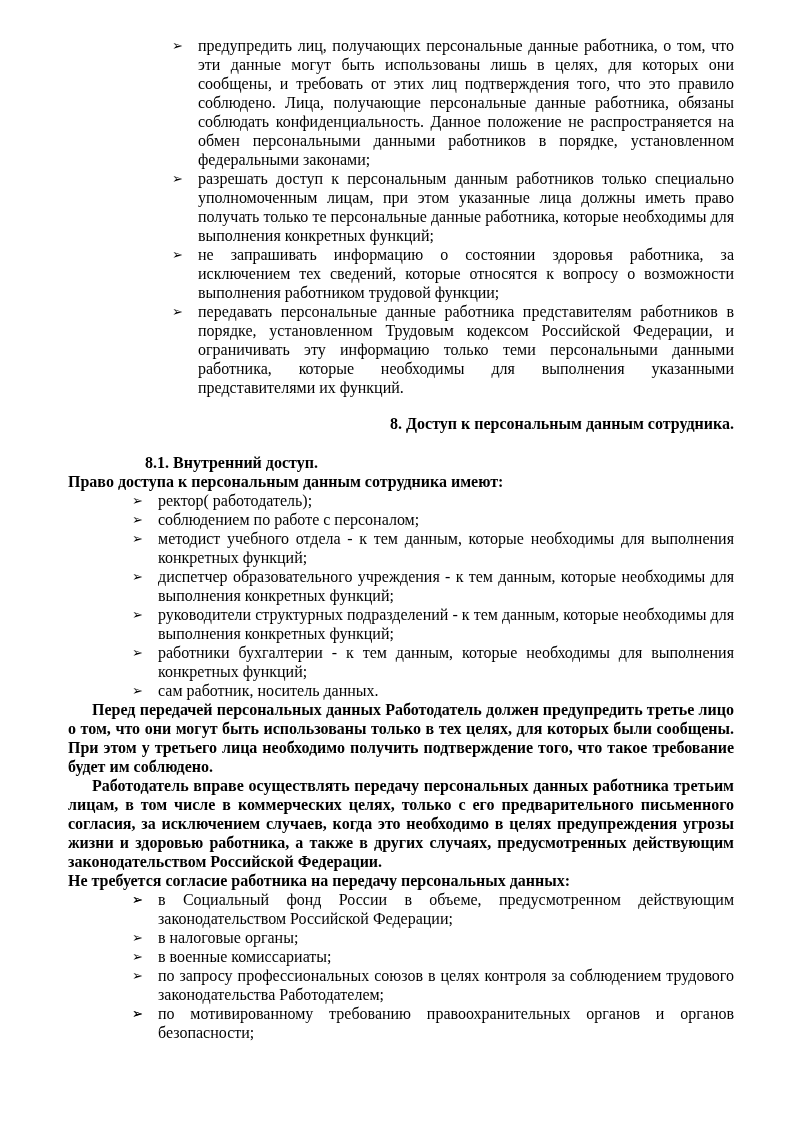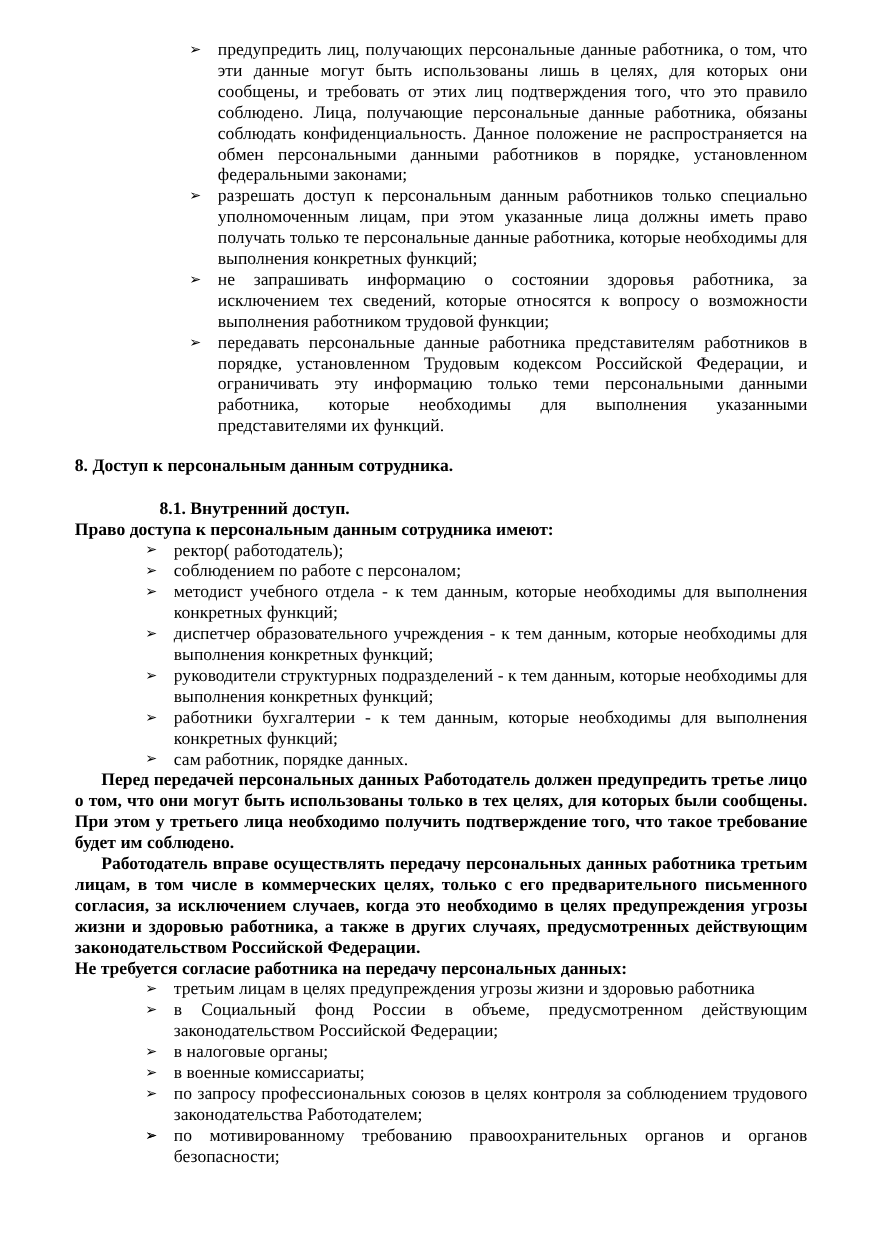--- a/index.html
+++ b/index.html
@@ -33,21 +33,21 @@
   ul.inner li { padding-left: 90px; }
   ul.inner li .marker { left: 64px; }
   .marker {
     position: absolute;
     top: 0;
     font-family: "DejaVu Sans", sans-serif;
     font-size: 13px;
     line-height: 19px;
   }
   .section-title {
-    text-align: left;
+    text-align: right;
     font-weight: bold;
     margin: 17px 0 20px 0;
   }
   .subheading { text-align: left; }
   .subheading.sub81 { text-indent: 77px; }
   .subheading.sub82 { text-indent: 90px; }
   .para {
     text-indent: 24px;
     text-align: justify;
   }
@@ -103,32 +103,31 @@
       <li>
         <span class="marker">➢</span>
         <span>руководители структурных подразделений - к тем данным, которые необходимы для выполнения конкретных функций;</span>
       </li>
       <li>
         <span class="marker">➢</span>
         <span>работники бухгалтерии - к тем данным, которые необходимы для выполнения конкретных функций;</span>
       </li>
       <li>
         <span class="marker">➢</span>
-        <span>сам работник, порядке данных.</span>
+        <span>сам работник, носитель данных.</span>
       </li>
     </ul>
 
     <p class="para">Перед передачей персональных данных Работодатель должен предупредить третье лицо о том, что они могут быть использованы только в тех целях, для которых были сообщены. При этом у третьего лица необходимо получить подтверждение того, что такое требование будет им соблюдено.</p>
     <p class="para">Работодатель вправе осуществлять передачу персональных данных работника третьим лицам, в том числе в коммерческих целях, только с его предварительного письменного согласия, за исключением случаев, когда это необходимо в целях предупреждения угрозы жизни и здоровью работника, а также в других случаях, предусмотренных действующим законодательством Российской Федерации.</p>
     <p class="lead-bold">Не требуется согласие работника на передачу персональных данных:</p>
 
     <ul class="blist inner">
       <li>
         <span class="marker">➢</span>
-        <span>третьим лицам в целях предупреждения угрозы жизни и здоровью работника</span>
       </li>
       <li>
         <span class="marker">➢</span>
         <span>в Социальный фонд России в объеме, предусмотренном действующим законодательством Российской Федерации;</span>
       </li>
       <li>
         <span class="marker">➢</span>
         <span>в налоговые органы;</span>
       </li>
       <li>

